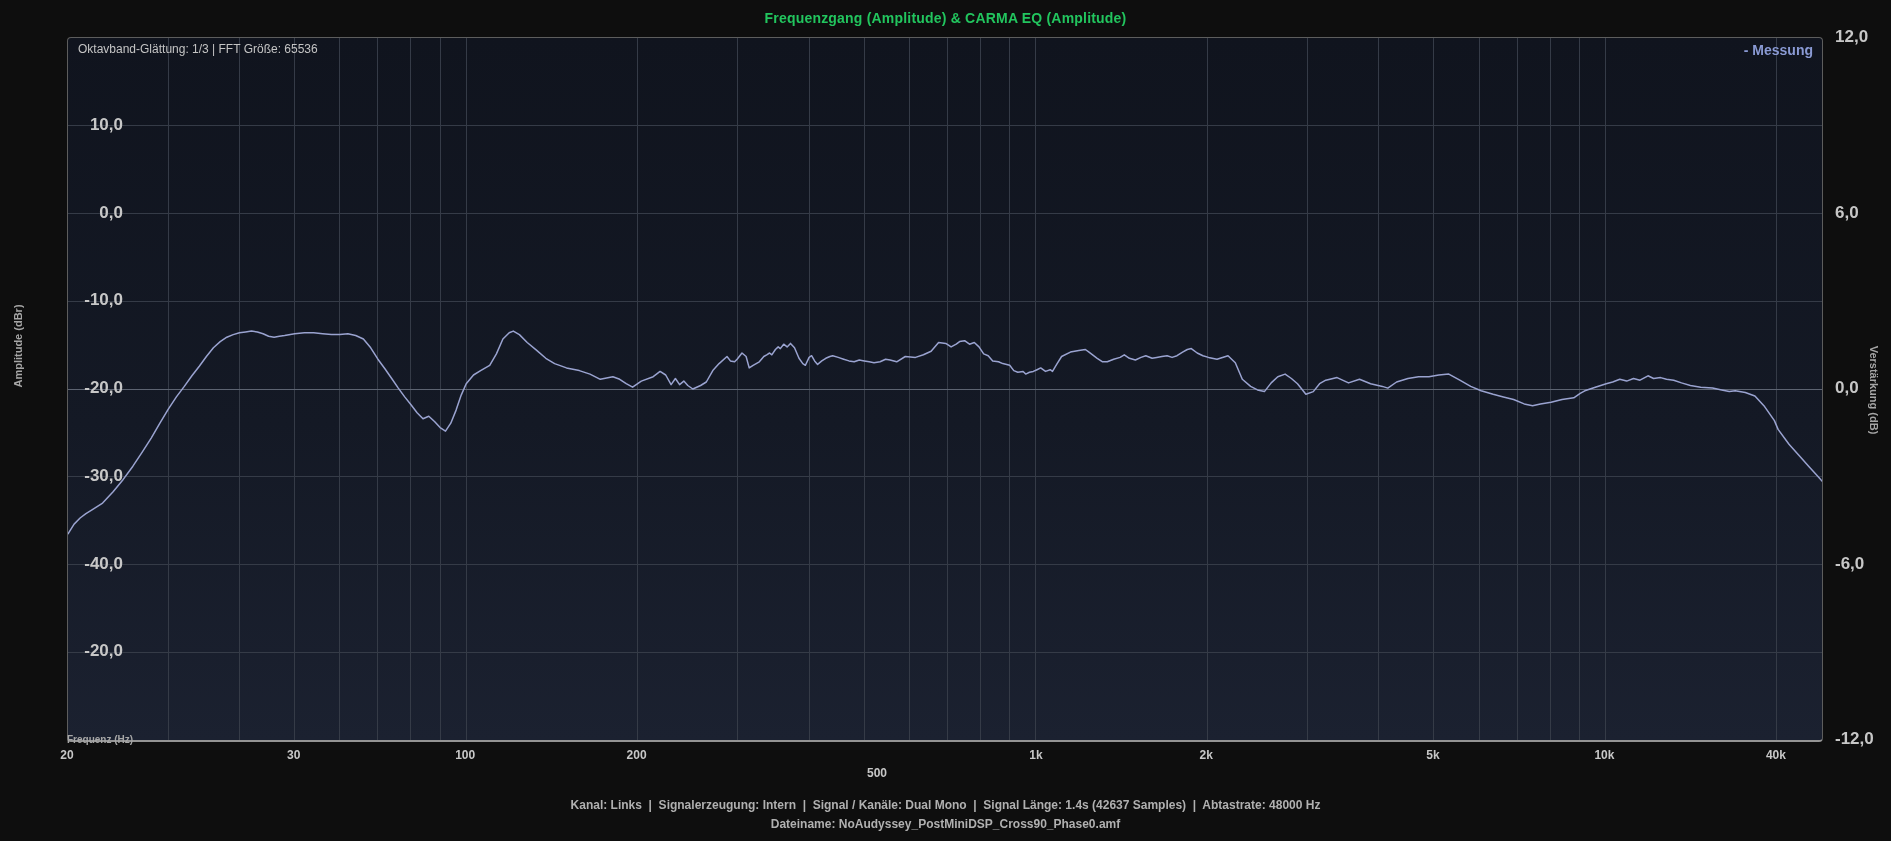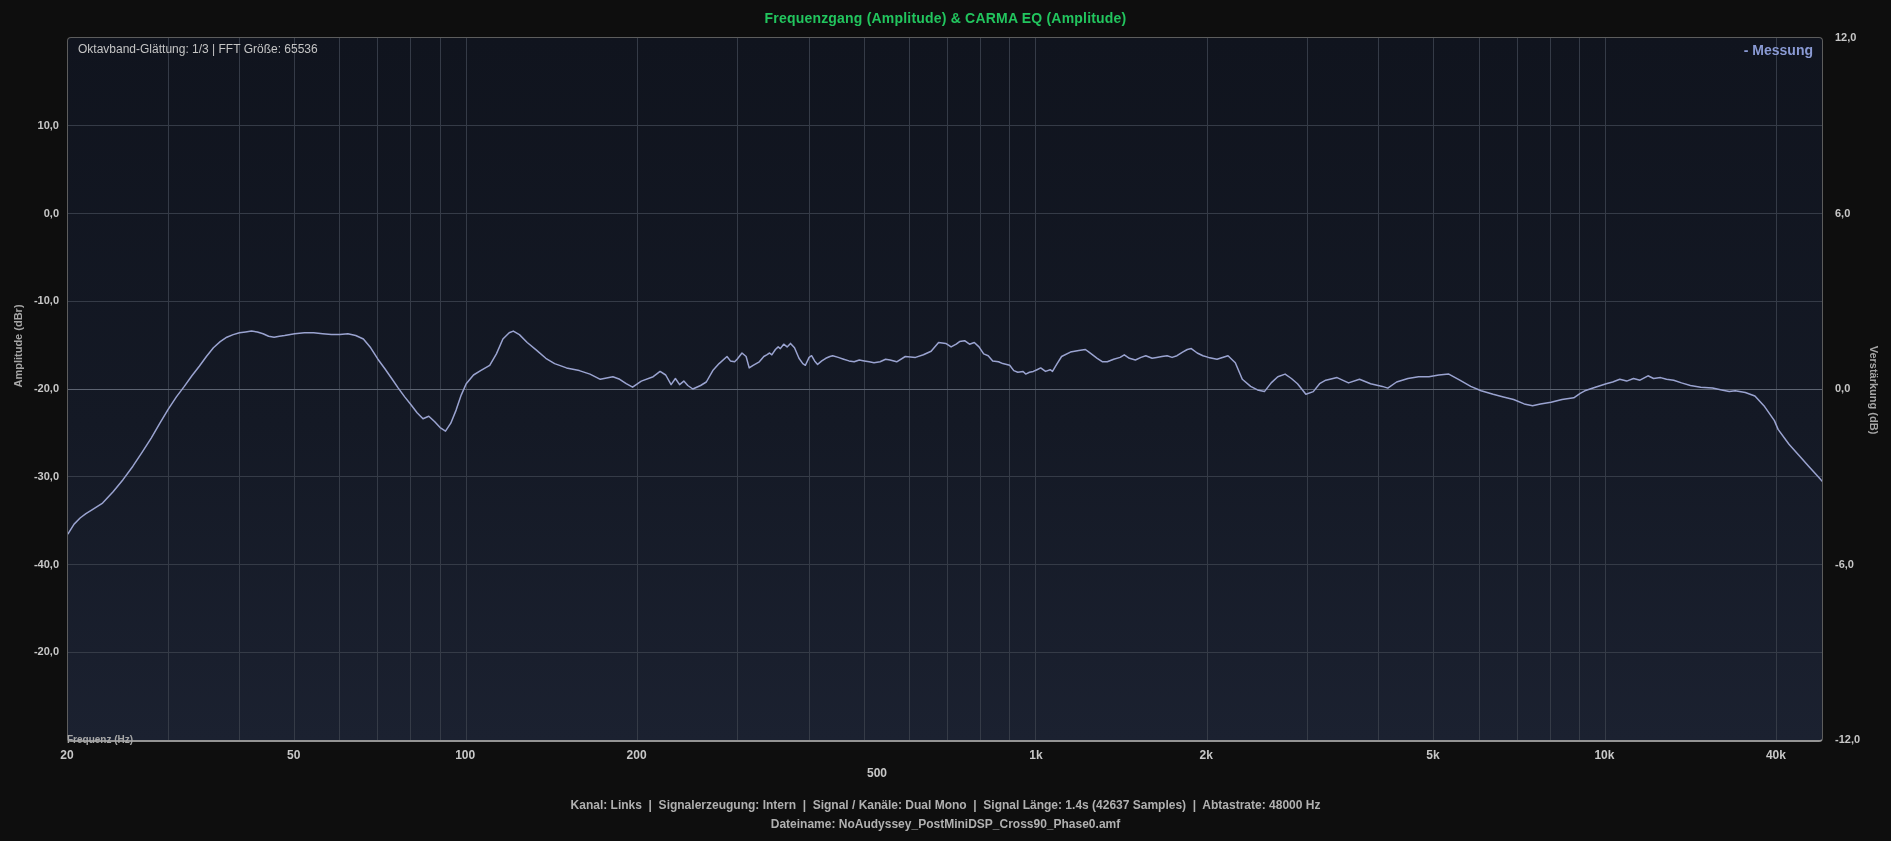--- a/index.html
+++ b/index.html
@@ -31,26 +31,26 @@
     position:absolute;left:10px;top:4px;
     font-size:12px;font-weight:400;color:#c4c4c4;
     white-space:pre;
   }
   .plot-legend{
     position:absolute;right:9px;top:4px;
     font-size:14px;font-weight:700;color:#8a9ad4;
     white-space:pre;
   }
   .y-left-ticks,.y-right-ticks,.x-ticks{position:absolute;pointer-events:none;}
-  .y-left-ticks{left:0;top:37px;width:59px;height:705px;}
+  .y-left-ticks{left:0;top:37px;width:59px;height:705px;padding-left:32px;}
   .y-right-ticks{left:1831px;top:37px;width:60px;height:705px;}
   .x-ticks{left:67px;top:746px;width:1756px;height:18px;}
   .y-tick{
     position:absolute;width:100%;
-    font-size:11px;font-weight:700;color:#c7c7c7;
+    font-size:17px;font-weight:700;color:#c7c7c7;
     line-height:14px;
   }
   .y-left-ticks .y-tick{text-align:right;}
   .y-right-ticks .y-tick{text-align:left;padding-left:4px;box-sizing:border-box;}
   .x-tick{
     position:absolute;top:2px;transform:translateX(-50%);
     font-size:12px;font-weight:700;color:#c7c7c7;
     white-space:nowrap;
   }
   .axis-title-x{
@@ -134,21 +134,21 @@
   </div>
 <div class="y-right-ticks" id="y-right-ticks">
     <div class="y-tick" style="top: -7px;">12,0</div>
     <div class="y-tick" style="top: 168.5px;">6,0</div>
     <div class="y-tick" style="top: 344px;">0,0</div>
     <div class="y-tick" style="top: 519.5px;">-6,0</div>
     <div class="y-tick" style="top: 695px;">-12,0</div>
   </div>
 <div class="x-ticks" id="x-ticks">
     <div class="x-tick" style="left: 0px;">20</div>
-    <div class="x-tick" style="left: 226.7px;">50</div>
+    <div class="x-tick" style="left: 226.7px;">30</div>
     <div class="x-tick" style="left: 398.2px;">100</div>
     <div class="x-tick" style="left: 569.6px;">200</div>
     <div class="x-tick" style="left: 810px; margin-top: 18px;">500</div>
     <div class="x-tick" style="left: 969px;">1k</div>
     <div class="x-tick" style="left: 1139.3px;">2k</div>
     <div class="x-tick" style="left: 1365.9px;">5k</div>
     <div class="x-tick" style="left: 1537.4px;">10k</div>
     <div class="x-tick" style="left: 1708.9px;">40k</div>
   </div>
 

